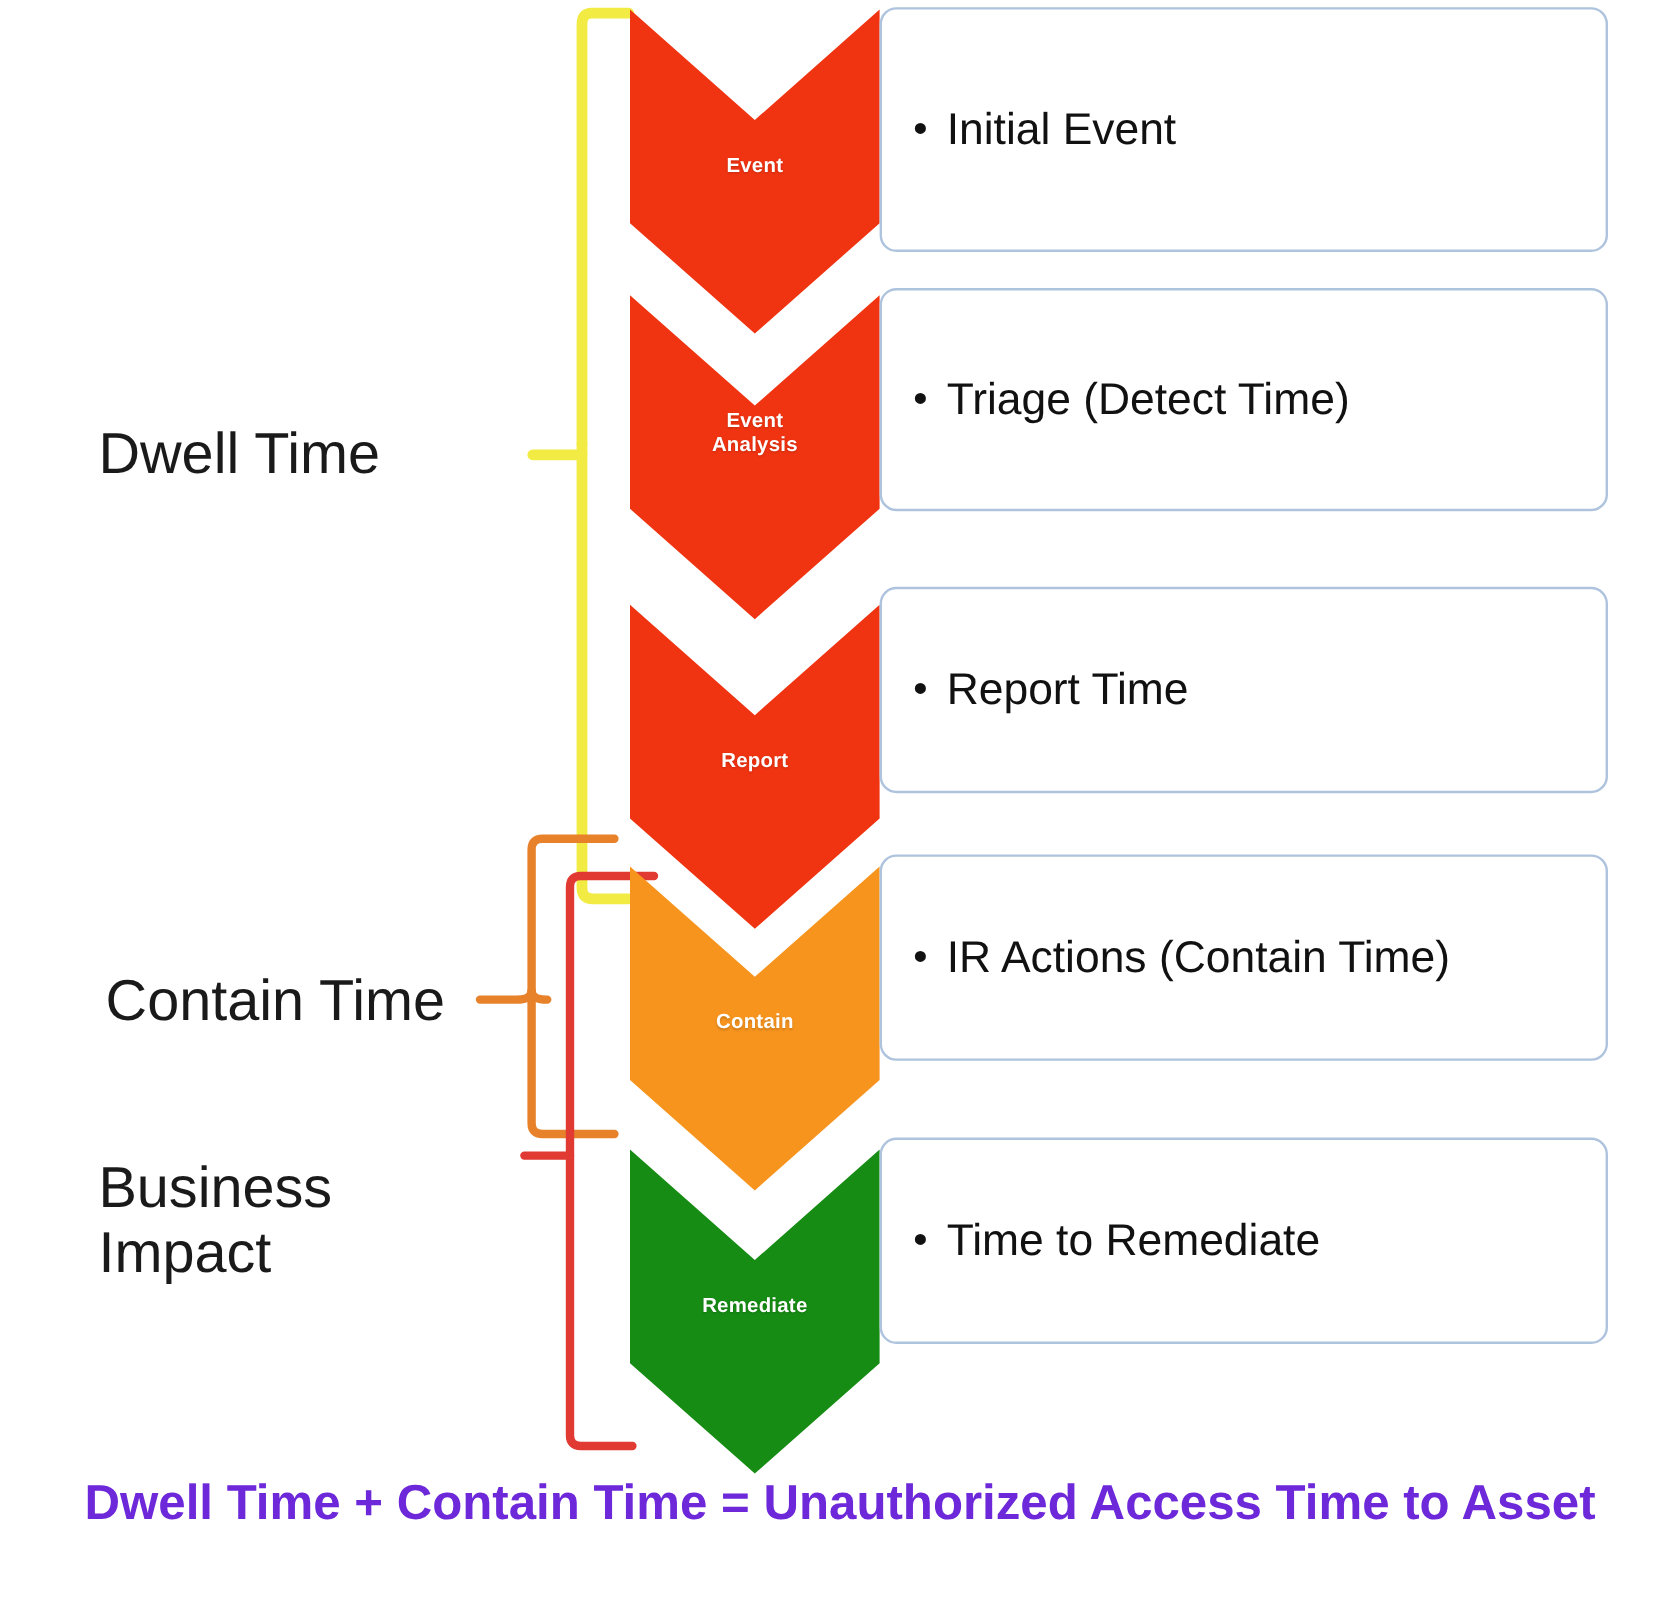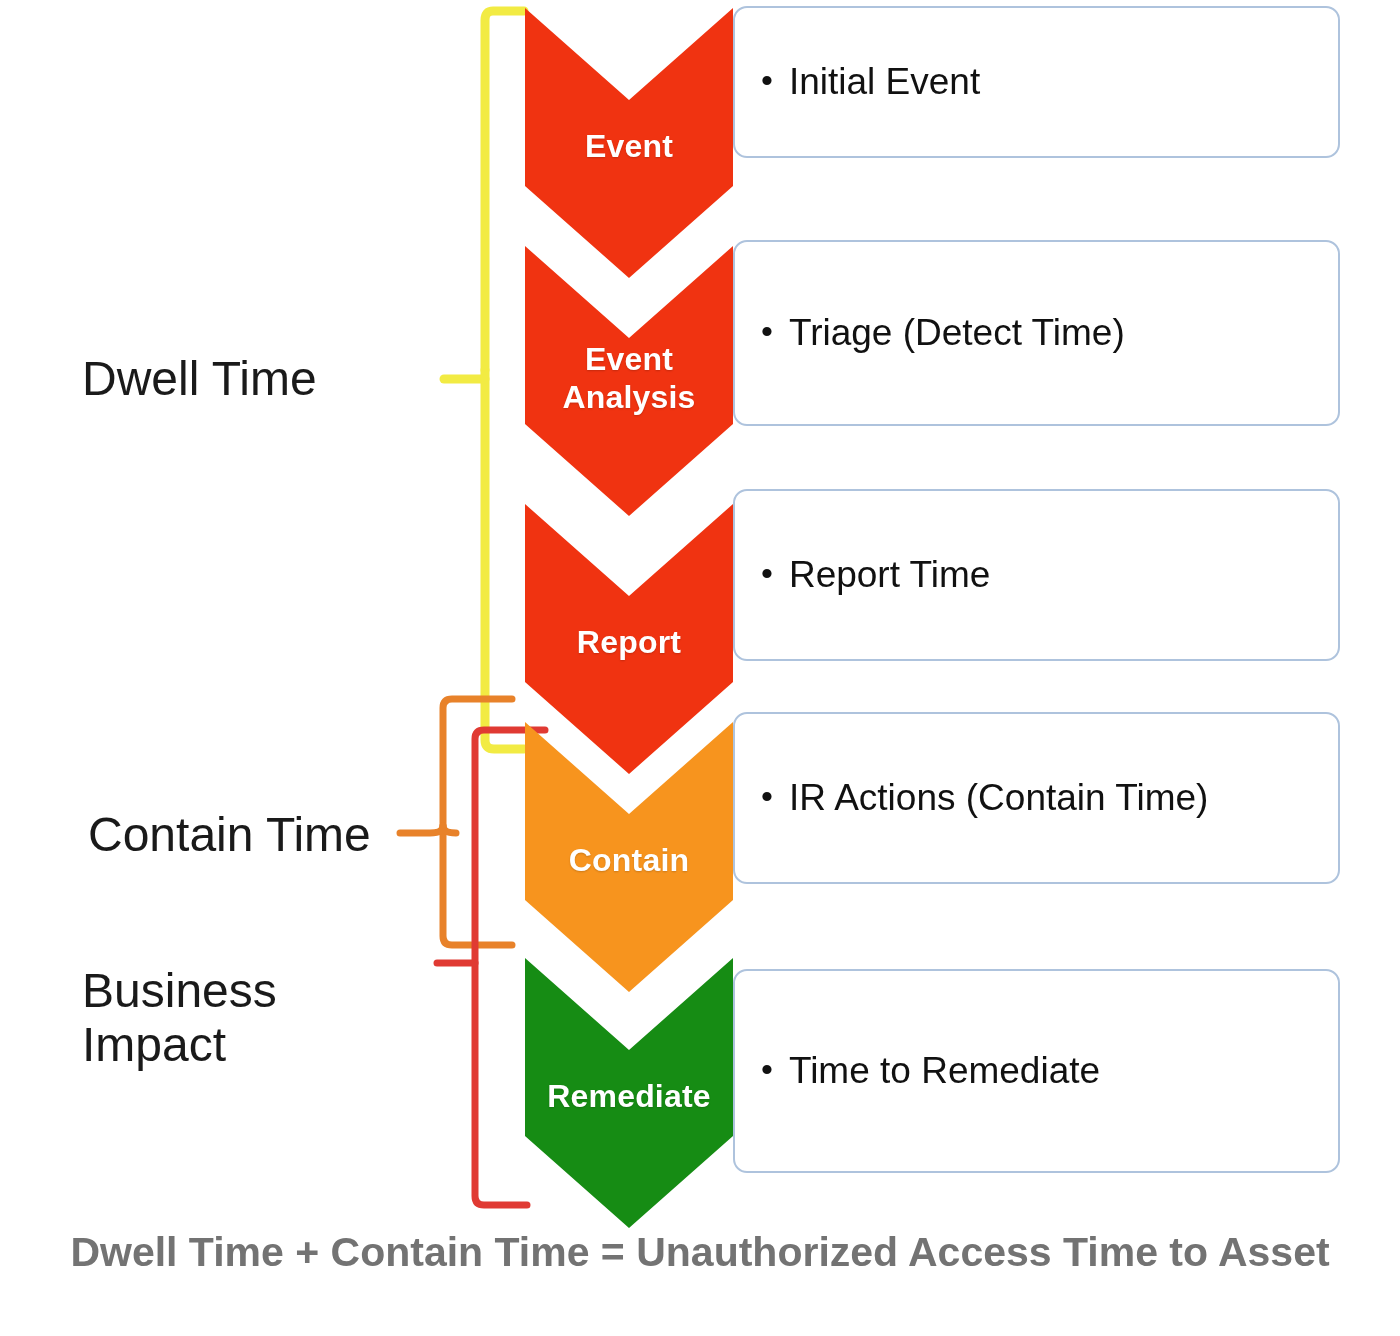--- a/index.html
+++ b/index.html
@@ -52,21 +52,21 @@
     width: 208px;
     height: 270px;
     overflow: visible;
   }
   .chevron-label {
     position: absolute;
     left: 0;
     width: 208px;
     text-align: center;
     color: #ffffff;
-    font-size: 32px;
+    font-size: 17px;
     font-weight: bold;
     line-height: 1.18;
     white-space: pre-line;
     letter-spacing: 0.2px;
     text-shadow: 0 1px 2px rgba(0,0,0,0.18);
   }
 
   
   .detail-box {
     position: absolute;
@@ -95,21 +95,21 @@
     vertical-align: 2px;
   }
 
   
   #caption {
     position: absolute;
     left: 40px;
     top: 1228px;
     width: 1320px;
     text-align: center;
-    color: #737373;
+    color: #6d28d9;
     font-size: 41px;
     font-weight: bold;
     line-height: 1.18;
     font-family: "Liberation Sans", sans-serif;
   }
 </style>
 </head>
 <body>
 
 <div id="stage">
@@ -170,35 +170,35 @@
     <div class="chevron-label" style="top:120px;">Remediate</div>
   </div>
 
   <div class="chevron" style="left:525px; top:722px;">
     <svg viewBox="0 0 208 270" xmlns="http://www.w3.org/2000/svg" preserveAspectRatio="none">
       <polygon points="0,0 104,92 208,0 208,178 104,270 0,178" fill="#F7941E"></polygon>
     </svg>
     <div class="chevron-label" style="top:120px;">Contain</div>
   </div>
 
-  <div class="detail-box" style="top:6px; height:152px;">
+  <div class="detail-box" style="top:6px; height:204px;">
     <span class="detail-text">Initial Event</span>
   </div>
 
   <div class="detail-box" style="top:240px; height:186px;">
     <span class="detail-text">Triage (Detect Time)</span>
   </div>
 
   <div class="detail-box" style="top:476px; height:172px;margin-top:13px;">
     <span class="detail-text">Report Time</span>
   </div>
 
   <div class="detail-box" style="top:712px; height:172px;">
     <span class="detail-text">IR Actions (Contain Time)</span>
   </div>
 
-  <div class="detail-box" style="top:969px; height:204px;text-align:center;">
+  <div class="detail-box" style="top:948px; height:172px;text-align:center;">
     <span class="detail-text">Time to Remediate</span>
   </div>
 
   <div id="caption">Dwell Time + Contain Time = Unauthorized Access Time to Asset</div>
 
 </div>
 
 </body></html>

